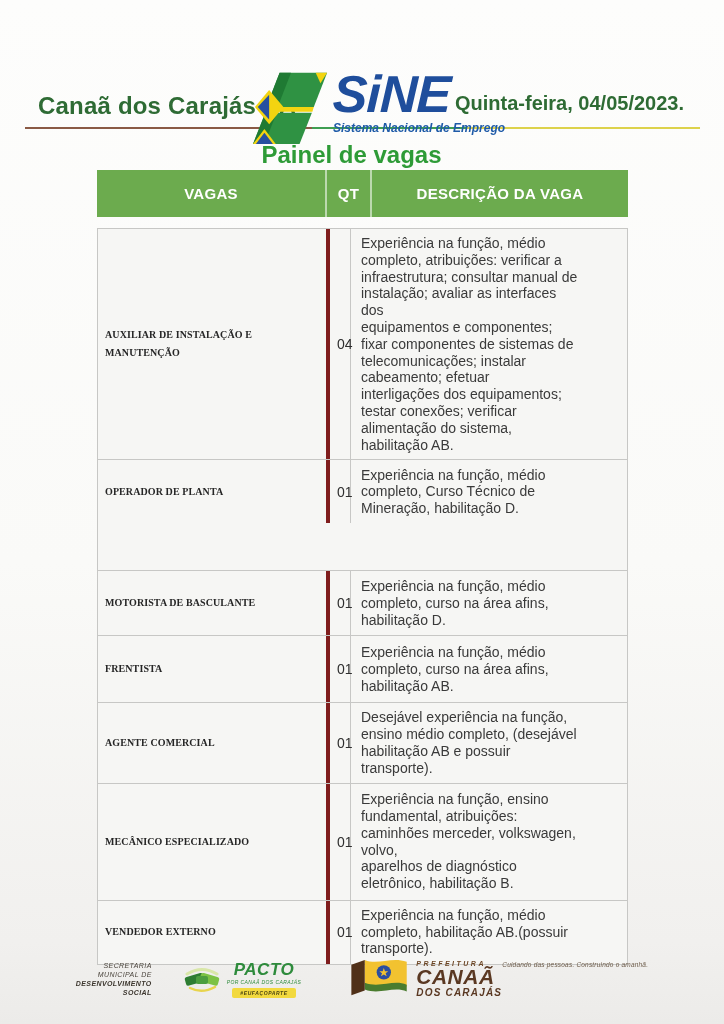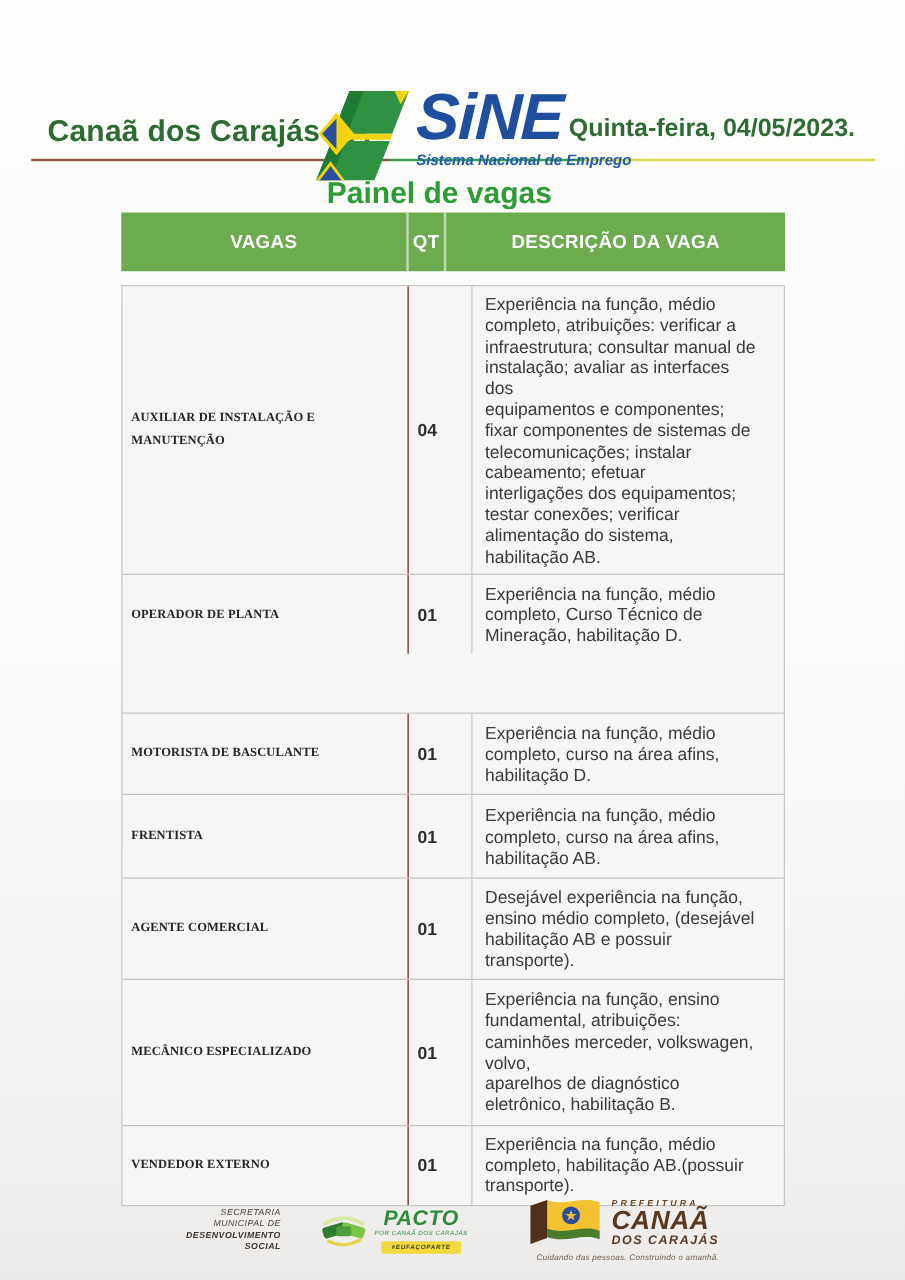--- a/index.html
+++ b/index.html
@@ -41,42 +41,42 @@
   }
 
   
   .vacancies-table { position:absolute; left:97px; top:170px; width:531px; }
   .thead { display:flex; height:47px; background:#6cab4e; align-items:stretch; }
   .th {
     display:flex; align-items:center; justify-content:center;
     color:#ffffff; font-weight:bold; font-size:15px; letter-spacing:.3px;
   }
   .th-vagas { width:228px; }
-  .th-qt    { width:32px;  border-left:2px solid rgba(255,255,255,.55); border-right:2px solid rgba(255,255,255,.55); }
+  .th-qt    { width:47px;  border-left:2px solid rgba(255,255,255,.55); border-right:2px solid rgba(255,255,255,.55); }
   .th-desc  { flex:1; }
 
   .tbody { margin-top:11px; border:1px solid #c7c7c5; background:#f6f6f4; }
   .trow  { display:flex; align-items:stretch; }
   .trow + .trow { border-top:1px solid #c7c7c5; }
   .trow:nth-child(1){ min-height:227px; }
   .trow:nth-child(2){ min-height:64px; }
   .trow:nth-child(3){ min-height:65px;margin-top:47px; }
   .trow:nth-child(4){ min-height:67px; }
   .trow:nth-child(5){ min-height:72px; }
   .trow:nth-child(6){ min-height:117px; }
   .trow:nth-child(7){ min-height:64px; }
   .cell-vaga {
     width:228px; display:flex; align-items:center;
     padding:6px 10px 6px 7px;
     font-size:10px; font-weight:bold; color:#262626; line-height:18px; letter-spacing:.1px;font-family:Liberation Serif, serif;
   }
   .cell-qt {
-    width:52px; display:flex; align-items:center;
-    border-left:1px solid #7f1d1d; border-right:1px solid #c7c7c5;
-    padding-left:7px; font-size:14px; font-weight:bold; color:#2e2e2e;
+    width:25px; display:flex; align-items:center;
+    border-left:4px solid #7f1d1d; border-right:1px solid #c7c7c5;
+    padding-left:7px; font-size:14px; font-weight:normal; color:#2e2e2e;
   }
   .cell-desc {
     flex:1; display:flex; align-items:center;
     padding:6px 8px 6px 10px;
     font-size:14px; color:#3a3a3a; line-height:16.8px; white-space:pre-line;
   }
 
   
   .footer {
     position:absolute; left:0; top:958px; width:724px;
@@ -89,21 +89,21 @@
   .handshake-icon { width:40px; height:30px; }
   .pacto-col { display:flex; flex-direction:column; align-items:center; }
   .pacto-name { font-size:17px; font-weight:800; color:#2e8b3c; letter-spacing:.5px; line-height:17px; }
   .pacto-sub  { font-size:5px; color:#2e8b3c; letter-spacing:.4px; margin-top:1px; }
   .pacto-badge {
     margin-top:3px; background:#f2d93f; color:#4a4412;
     font-size:5px; font-weight:bold; letter-spacing:.6px;
     padding:2px 8px; border-radius:2px;
   }
 
-  .prefeitura { display:flex; flex-direction:column; align-items:flex-end;padding-left:20px; }
+  .prefeitura { display:flex; align-items:flex-start;padding-left:20px; }
   .prefeitura-top { display:flex; align-items:center; gap:7px; }
   .flag-icon { width:58px; height:42px; }
   .pref-col { display:flex; flex-direction:column; }
   .pref-small { font-size:7px; letter-spacing:2.5px; color:#6b4423; font-weight:bold; }
   .pref-name  { font-size:21px; font-weight:800; color:#5a3822; line-height:20px; letter-spacing:.5px; }
   .pref-name2 { font-size:10px; font-weight:bold; color:#5a3822; letter-spacing:1.2px; }
   .pref-tagline { font-size:6.5px; color:#6b5a48; margin-top:3px; letter-spacing:.2px; }
 </style>
 </head>
 <body>

